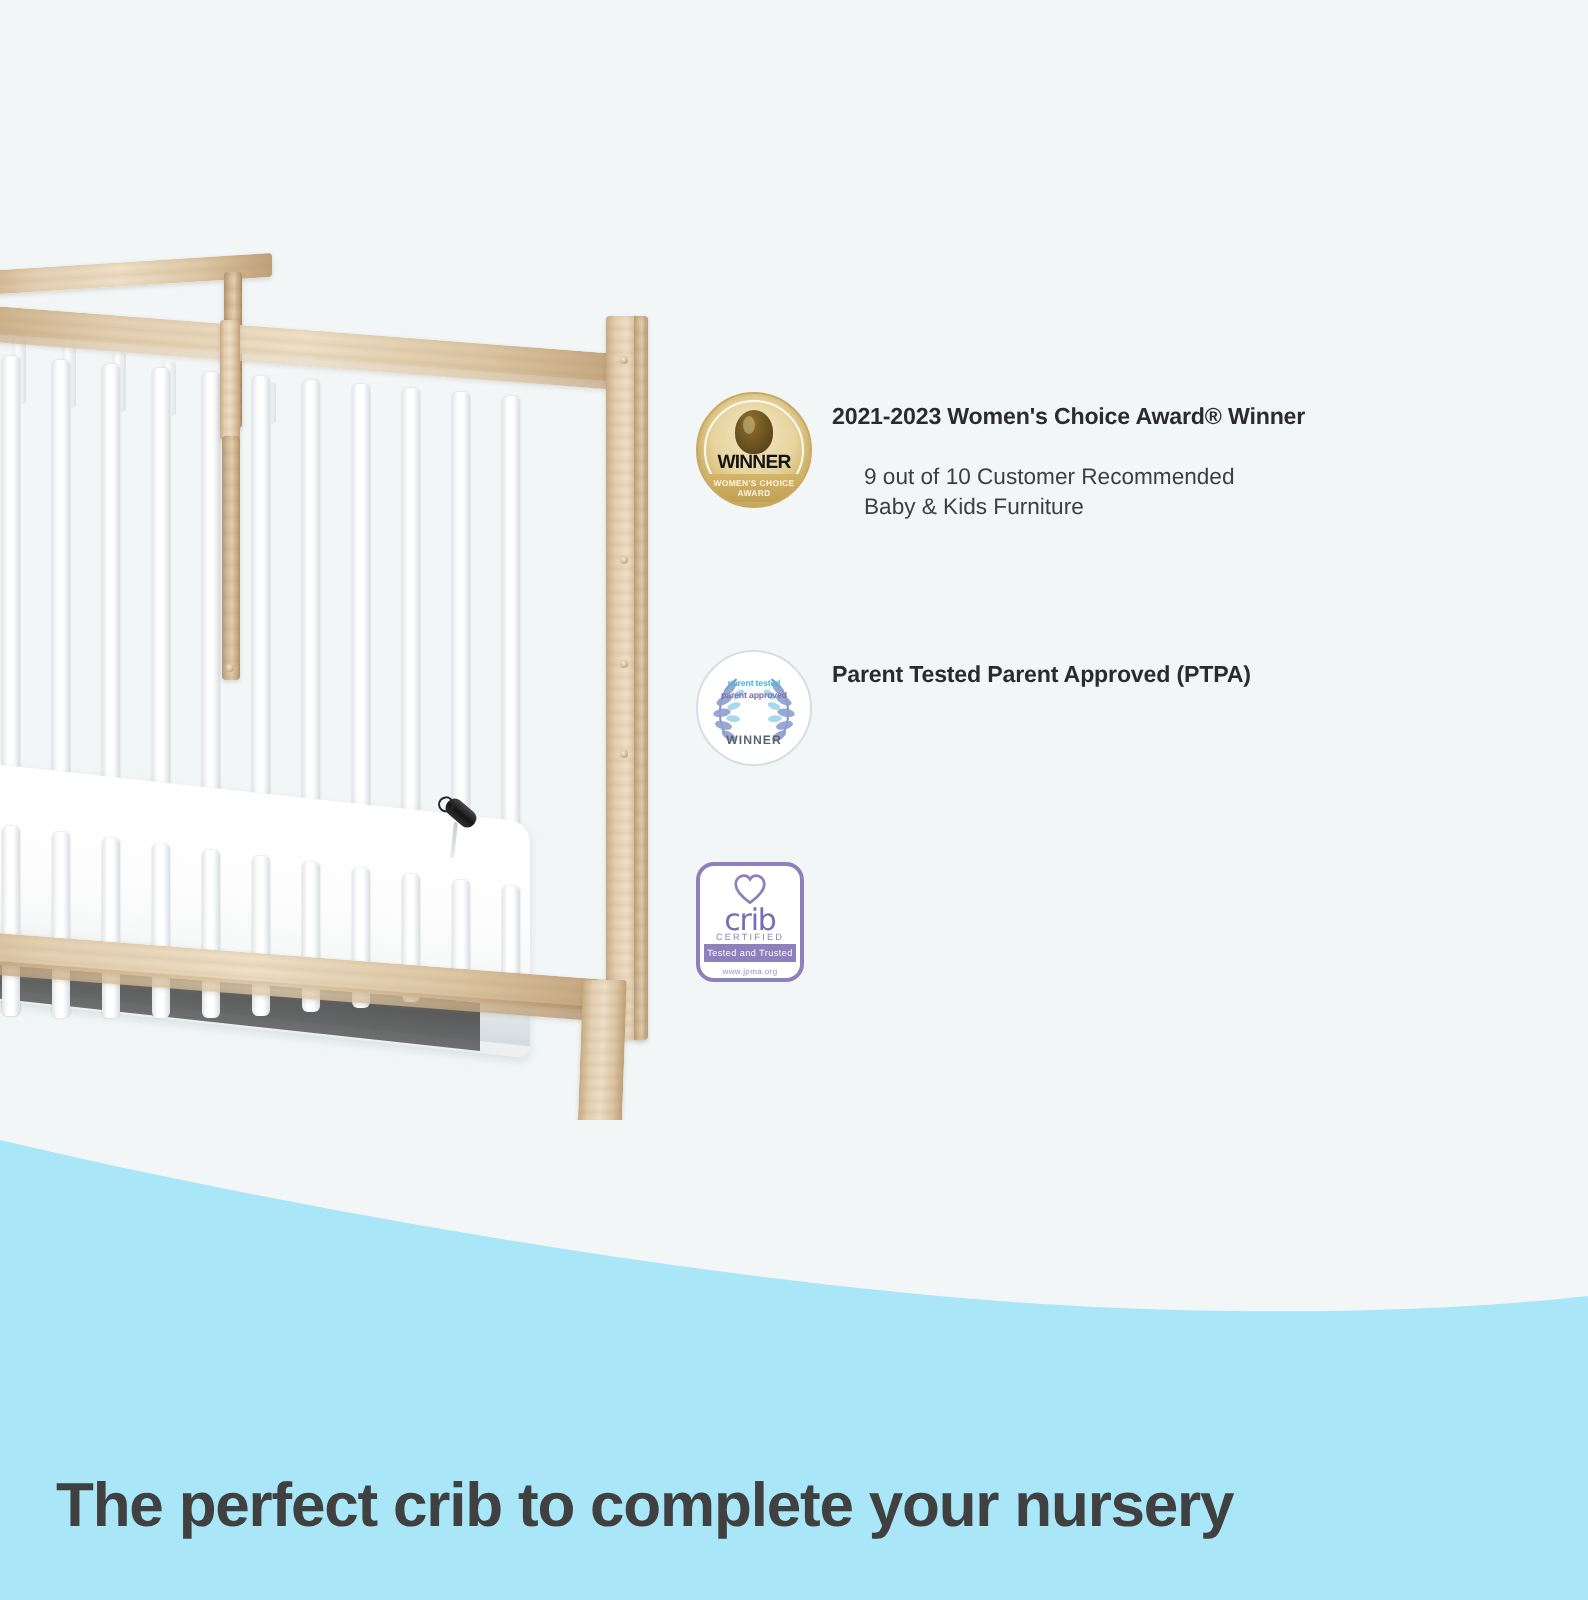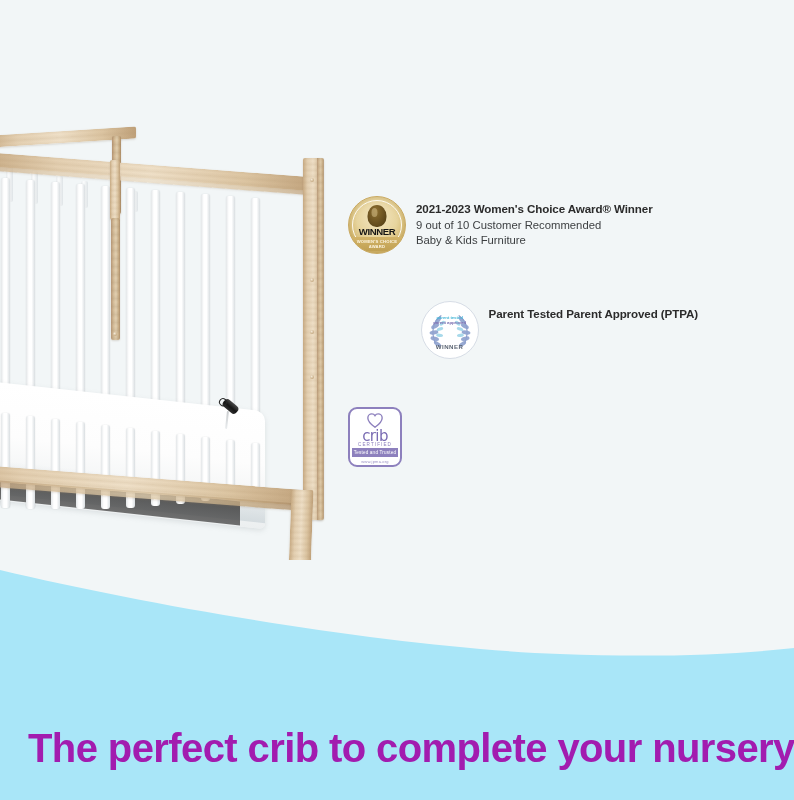--- a/index.html
+++ b/index.html
@@ -178,21 +178,21 @@
     color: #2b2b2b;
     letter-spacing: -0.1px;
     line-height: 1.25;
     margin: 0 0 2px 0;
     white-space: nowrap;
   }
   .award-desc {
     font-size: 11.3px;
     color: #3c3f41;
     line-height: 1.32;
-    margin: 0;
+    margin: 16px;
     white-space: pre-line;
   }
 
   
   .wc-badge {
     width: 58px;
     height: 58px;
     border-radius: 50%;
     background: radial-gradient(circle at 50% 36%, #f3e6c4 0%, #e7d49d 45%, #d4b86f 72%, #bb9a4c 100%);
     border: 1.6px solid #c6a css;
@@ -381,23 +381,23 @@
     bottom: 0;
     width: 794px;
     height: 230px;
   }
   #wave svg { display: block; width: 794px; height: 230px; }
 
   #headline {
     position: absolute;
     left: 28px;
     bottom: 29px;
-    font-size: 40px;
-    font-weight: bold;
-    color: #a21caf;
+    font-size: 31px;
+    font-weight: bold;
+    color: #404040;
     letter-spacing: -0.6px;
     white-space: nowrap;
   }
 </style>
 </head>
 <body>
 
 <div id="page">
 
   <div id="crib-photo">
@@ -480,21 +480,21 @@
           <div class="wc-sub2">AWARD</div>
         </div>
       </div>
       <div class="award-text">
         <p class="award-title">2021-2023 Women's Choice Award® Winner</p>
         <p class="award-desc">9 out of 10 Customer Recommended
 Baby &amp; Kids Furniture</p>
       </div>
     </div>
 
-    <div class="award-row" style="margin-bottom:48px;justify-content:flex-end;">
+    <div class="award-row" style="margin-bottom:48px;">
       <div class="award-badge">
         <div class="ptpa-badge">
           <svg class="ptpa-wreath" viewBox="0 0 58 58">
             <g stroke="#7d8fc4" stroke-width="1.1" fill="none" opacity="0.95">
               <path d="M20 14 C11 20, 9 32, 14 43"></path>
               <path d="M38 14 C47 20, 49 32, 44 43"></path>
             </g>
             <g fill="#8fa2cf" opacity="0.92">
               <ellipse cx="16.5" cy="19" rx="4.2" ry="2.0" transform="rotate(-48 16.5 19)"></ellipse>
               <ellipse cx="13.6" cy="25" rx="4.4" ry="2.1" transform="rotate(-28 13.6 25)"></ellipse>

